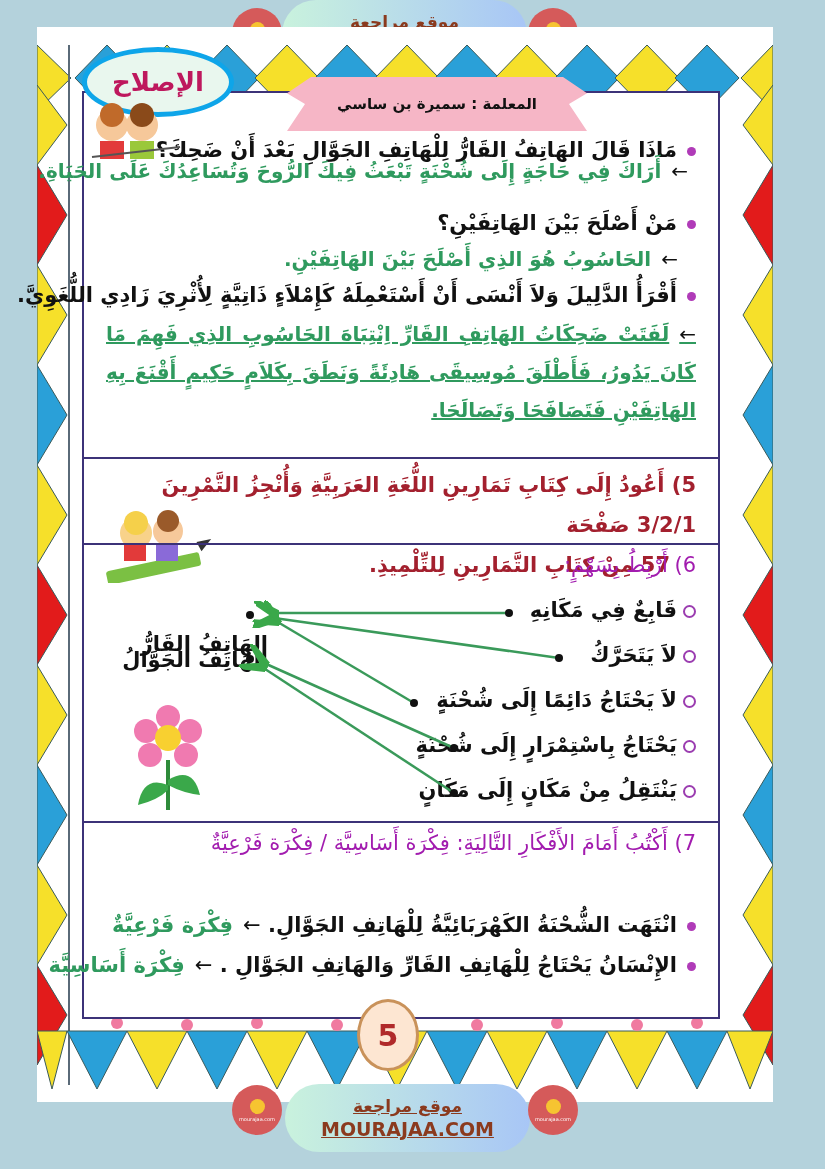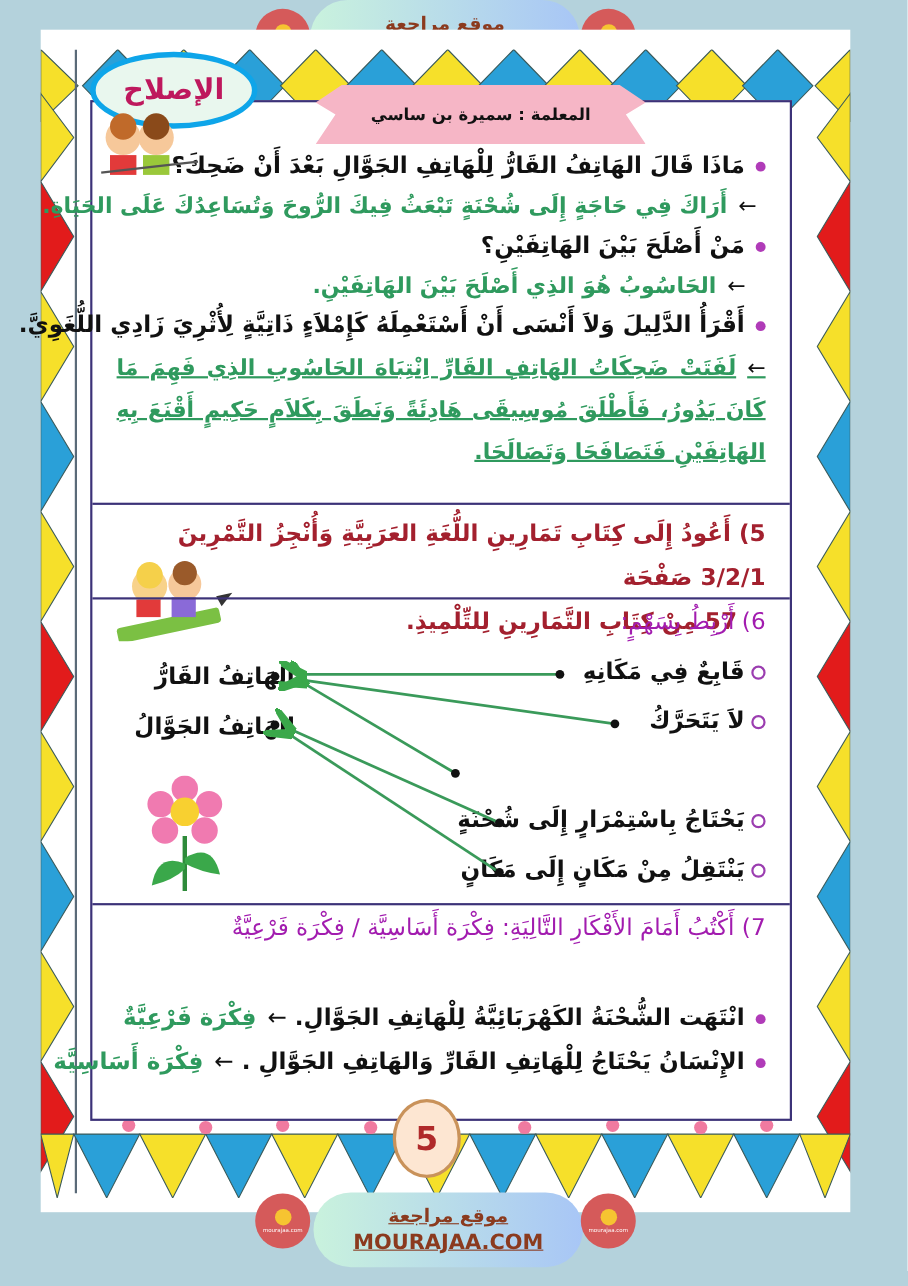--- a/index.html
+++ b/index.html
@@ -173,21 +173,21 @@
       <circle cx="600" cy="16" r="6"></circle>
         <circle cx="660" cy="14" r="6"></circle>
     </g>
   </svg>
 
   <div class="inner">
 
     <div class="q rtl" style="top:45px;">
       <span class="bullet"></span><span>مَاذَا قَالَ الهَاتِفُ القَارُّ لِلْهَاتِفِ الجَوَّالِ بَعْدَ أَنْ ضَحِكَ؟</span>
     </div>
-    <div class="a rtl" style="top:82px;right:30px;">
+    <div class="a rtl" style="top:66px;right:30px;">
       <span class="arrow">←</span><span>أَرَاكَ فِي حَاجَةٍ إِلَى شُحْنَةٍ تَبْعَثُ فِيكَ الرُّوحَ وَتُسَاعِدُكَ عَلَى الحَيَاةِ.</span>
     </div>
     <div class="q rtl" style="top:118px;">
       <span class="bullet"></span><span>مَنْ أَصْلَحَ بَيْنَ الهَاتِفَيْنِ؟</span>
     </div>
     <div class="a rtl" style="top:154px;">
       <span class="arrow">←</span><span>الحَاسُوبُ هُوَ الذِي أَصْلَحَ بَيْنَ الهَاتِفَيْنِ.</span>
     </div>
     <div class="q rtl" style="top:190px;">
       <span class="bullet"></span><span>أَقْرَأُ الدَّلِيلَ وَلاَ أَنْسَى أَنْ أَسْتَعْمِلَهُ كَإِمْلاَءٍ ذَاتِيَّةٍ لِأُثْرِيَ زَادِي اللُّغَوِيَّ.</span>
@@ -219,28 +219,31 @@
     <div class="ex-title rtl" style="top:460px;">
       <span>6)</span> <span>أَرْبِطُ بِسَهْمٍ:</span>
     </div>
 
     <div class="q rtl" style="top:505px;">
       <span class="ring"></span><span>قَابِعٌ فِي مَكَانِهِ</span>
     </div>
     <div class="q rtl" style="top:550px;">
       <span class="ring"></span><span>لاَ يَتَحَرَّكُ</span>
     </div>
+    <div class="q rtl" style="top:595px;">
+      <span class="ring"></span><span>لاَ يَحْتَاجُ دَائِمًا إِلَى شُحْنَةٍ</span>
+    </div>
     <div class="q rtl" style="top:640px;">
       <span class="ring"></span><span>يَحْتَاجُ بِاسْتِمْرَارٍ إِلَى شُحْنَةٍ</span>
     </div>
     <div class="q rtl" style="top:685px;">
       <span class="ring"></span><span>يَنْتَقِلُ مِنْ مَكَانٍ إِلَى مَكَانٍ</span>
     </div>
 
-    <div class="q rtl" style="right:450px;top:510px;margin-left:20px;">
+    <div class="q rtl" style="right:450px;top:539px;margin-left:20px;">
       <span>الهَاتِفُ القَارُّ</span>
     </div>
     <div class="q rtl" style="right:450px;top:555px;">
       <span>الهَاتِفُ الجَوَّالُ</span>
     </div>
 
     <svg class="deco" style="left:0;top:0;" width="638" height="928">
       <defs>
         <marker id="ah" markerWidth="10" markerHeight="10" refX="2" refY="5" orient="auto">
           <path d="M10,0 L0,5 L10,10" fill="none" stroke="#3aa84a" stroke-width="2"></path>

